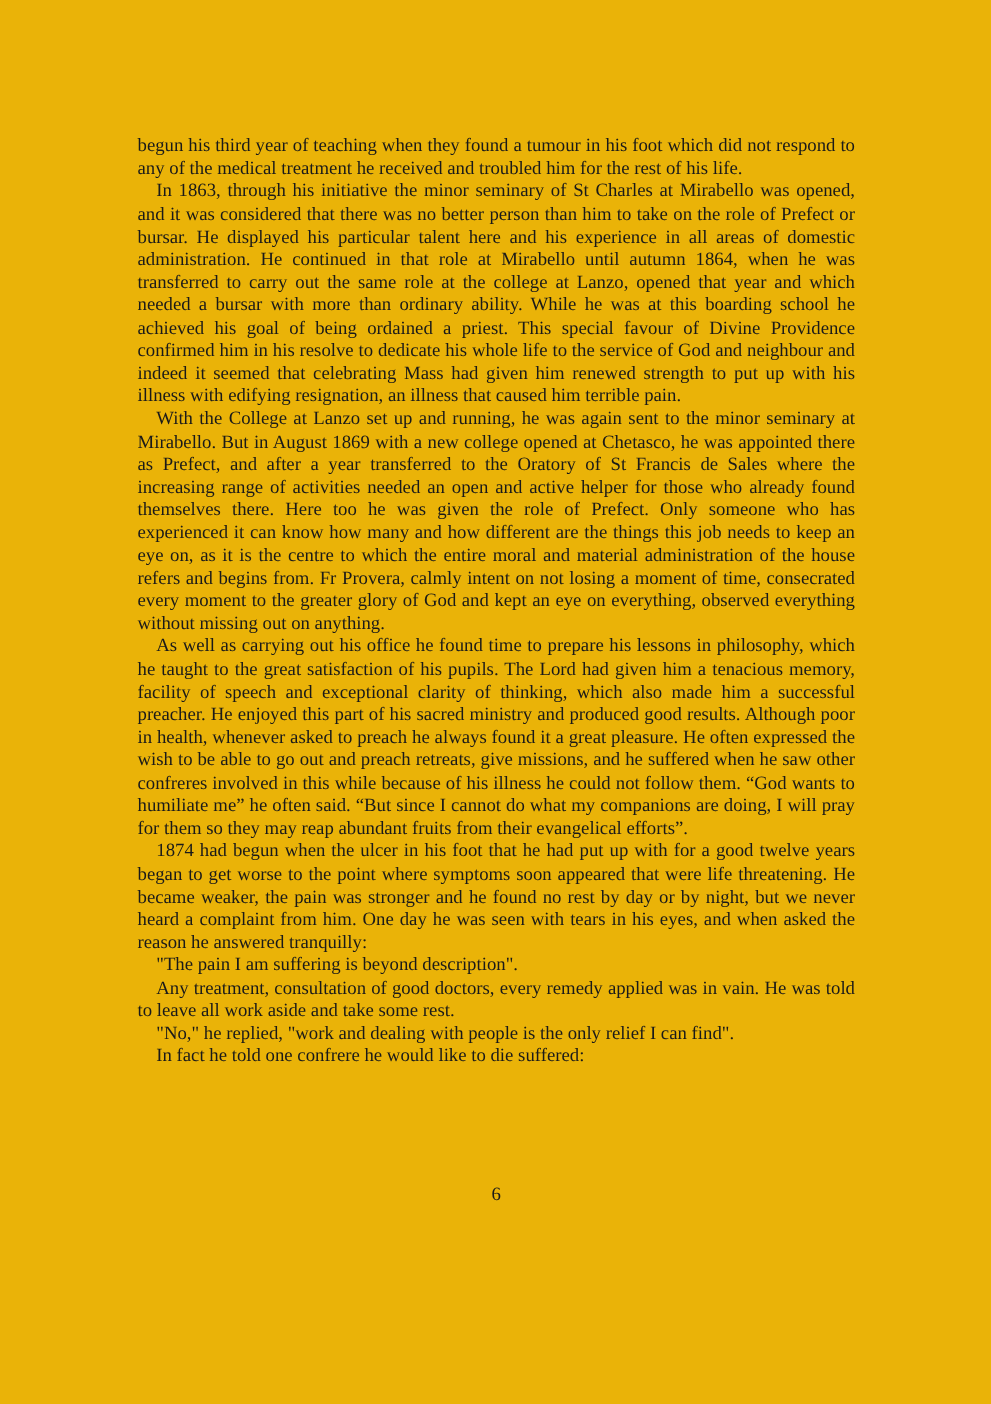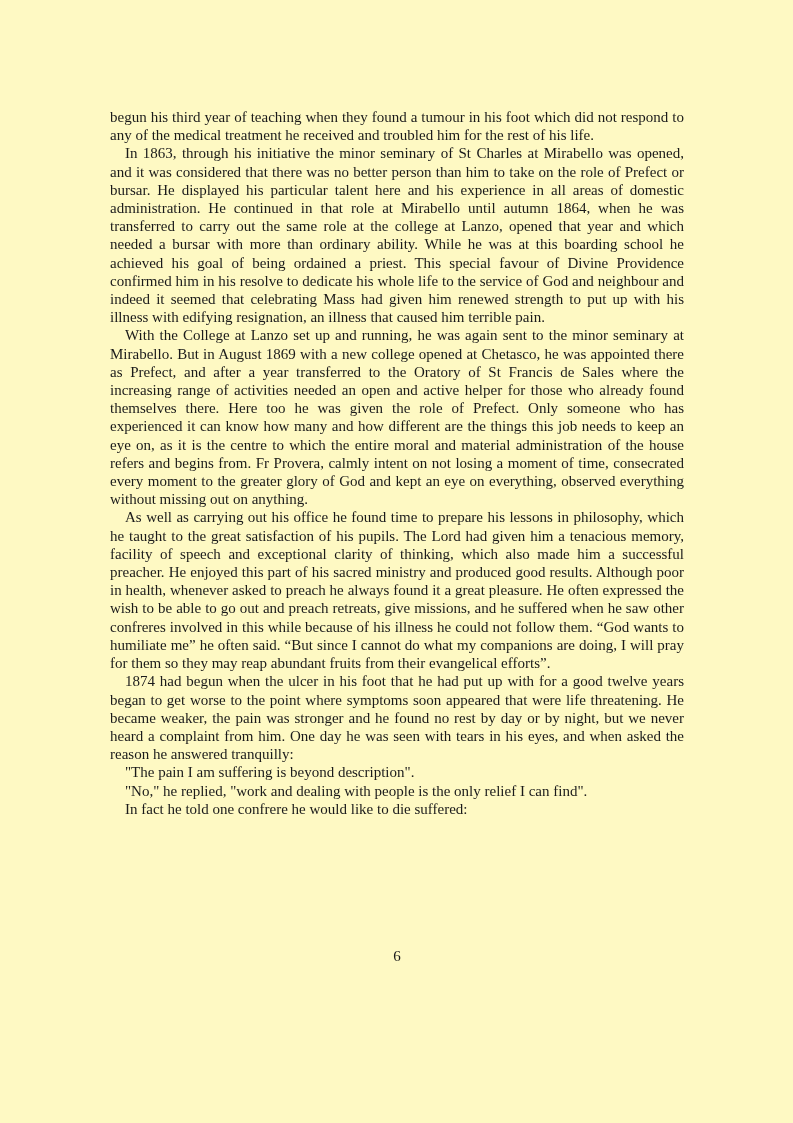--- a/index.html
+++ b/index.html
@@ -4,21 +4,21 @@
 <style>
   html, body {
     margin: 0;
     padding: 0;
     background: #ffffff;
   }
   .sheet {
     position: relative;
     width: 793px;
     height: 1123px;
-    background: #fef9c3;
+    background: #eab308;
     overflow: hidden;
   }
   .text-block {
     position: absolute;
     left: 110px;
     top: 108px;
     width: 574px;
     font-family: "Liberation Serif", "DejaVu Serif", serif;
     font-size: 15px;
     line-height: 18.2px;
@@ -49,17 +49,18 @@
 <body>
 
 <div class="sheet">
   <div class="text-block">
       <p class="noindent">begun his third year of teaching when they found a tumour in his foot which did not respond to any of the medical treatment he received and troubled him for the rest of his life.</p>
       <p>In 1863, through his initiative the minor seminary of St Charles at Mirabello was opened, and it was considered that there was no better person than him to take on the role of Prefect or bursar. He displayed his particular talent here and his experience in all areas of domestic administration. He continued in that role at Mirabello until autumn 1864, when he was transferred to carry out the same role at the college at Lanzo, opened that year and which needed a bursar with more than ordinary ability. While he was at this boarding school he achieved his goal of being ordained a priest. This special favour of Divine Providence confirmed him in his resolve to dedicate his whole life to the service of God and neighbour and indeed it seemed that celebrating Mass had given him renewed strength to put up with his illness with edifying resignation, an illness that caused him terrible pain.</p>
       <p>With the College at Lanzo set up and running, he was again sent to the minor seminary at Mirabello. But in August 1869 with a new college opened at Chetasco, he was appointed there as Prefect, and after a year transferred to the Oratory of St Francis de Sales where the increasing range of activities needed an open and active helper for those who already found themselves there. Here too he was given the role of Prefect. Only someone who has experienced it can know how many and how different are the things this job needs to keep an eye on, as it is the centre to which the entire moral and material administration of the house refers and begins from. Fr Provera, calmly intent on not losing a moment of time, consecrated every moment to the greater glory of God and kept an eye on everything, observed everything without missing out on anything.</p>
       <p>As well as carrying out his office he found time to prepare his lessons in philosophy, which he taught to the great satisfaction of his pupils. The Lord had given him a tenacious memory, facility of speech and exceptional clarity of thinking, which also made him a successful preacher. He enjoyed this part of his sacred ministry and produced good results. Although poor in health, whenever asked to preach he always found it a great pleasure. He often expressed the wish to be able to go out and preach retreats, give missions, and he suffered when he saw other confreres involved in this while because of his illness he could not follow them. “God wants to humiliate me” he often said. “But since I cannot do what my companions are doing, I will pray for them so they may reap abundant fruits from their evangelical efforts”.</p>
       <p>1874 had begun when the ulcer in his foot that he had put up with for a good twelve years began to get worse to the point where symptoms soon appeared that were life threatening. He became weaker, the pain was stronger and he found no rest by day or by night, but we never heard a complaint from him. One day he was seen with tears in his eyes, and when asked the reason he answered tranquilly:</p>
       <p>"The pain I am suffering is beyond description".</p>
+      <p>Any treatment, consultation of good doctors, every remedy applied was in vain. He was told to leave all work aside and take some rest.</p>
       <p>"No," he replied, "work and dealing with people is the only relief I can find".</p>
       <p>In fact he told one confrere he would like to die suffered:</p>
     </div>
   <div class="page-number">6</div>
 </div>
 
 </body></html>

